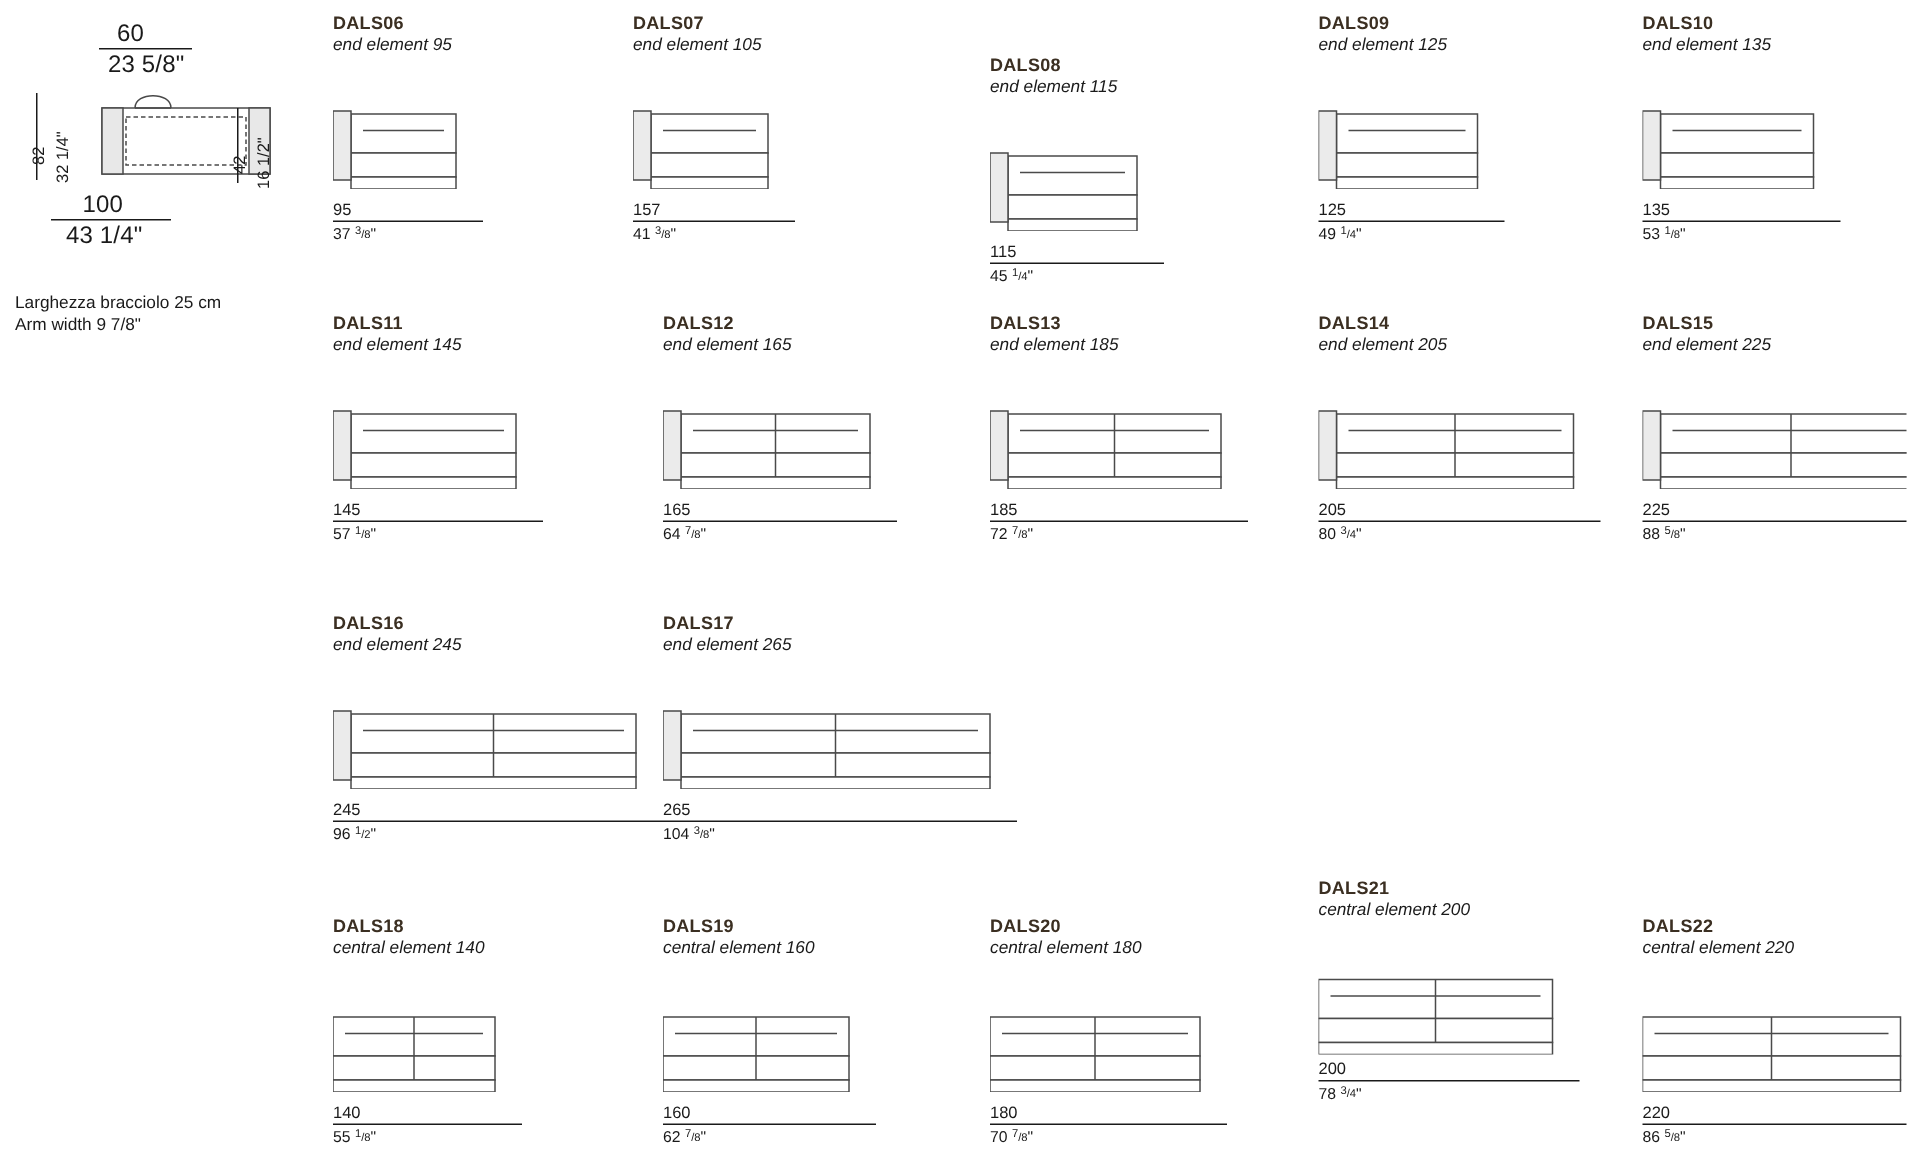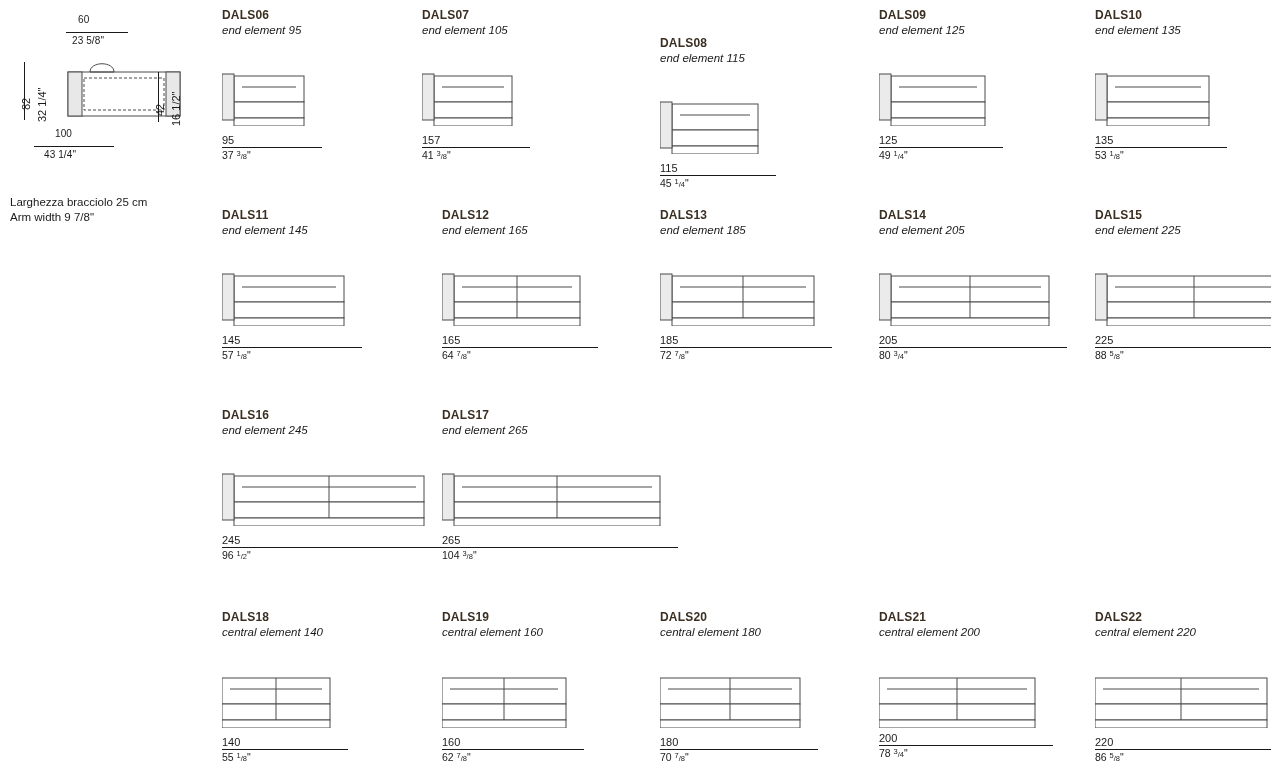--- a/index.html
+++ b/index.html
@@ -24,21 +24,21 @@
   
   .spec-block {
     position: absolute;
     left: 0px;
     top: 0px;
     width: 200px;
     height: 240px;
   }
   .spec-dim {
     position: absolute;
-    font-size: 10px;
+    font-size: 16px;
     color: #1a1a1a;
     white-space: nowrap;
     letter-spacing: 0.1px;
   }
   .dim-line-h {
     position: absolute;
     border-top: 1px solid #1a1a1a;
     height: 0;
   }
   .dim-line-v {
@@ -460,21 +460,21 @@
               <line x1="70" y1="8" x2="70" y2="50"></line>
             </svg>
           </div>
           <div class="meas" style="position:relative; width:158px; margin-top:8px;">
             <span class="cm">180</span>
             <div class="rule"></div>
             <span class="inch frac">70 <sup>7</sup><sub>/8</sub>"</span>
           </div>
         </div>
       </div>
-      <div class="item" style="left: 879px; top: 610px;">
+      <div class="item" style="left: 879px; top: 585px;">
         <div class="item-code">DALS21</div>
         <div class="item-desc">central element 200</div>
         <div class="drawing">
           <div style="height:74px; display:flex; align-items:flex-end;">
             <svg class="sofa" width="162" height="58">
               <rect class="body" x="0" y="8" width="156" height="26"></rect>
               <line x1="8" y1="19" x2="148" y2="19"></line>
               <rect class="seat" x="0" y="34" width="156" height="16"></rect>
               <rect class="body" x="0" y="50" width="156" height="8"></rect>
               <line x1="78" y1="8" x2="78" y2="50"></line>

